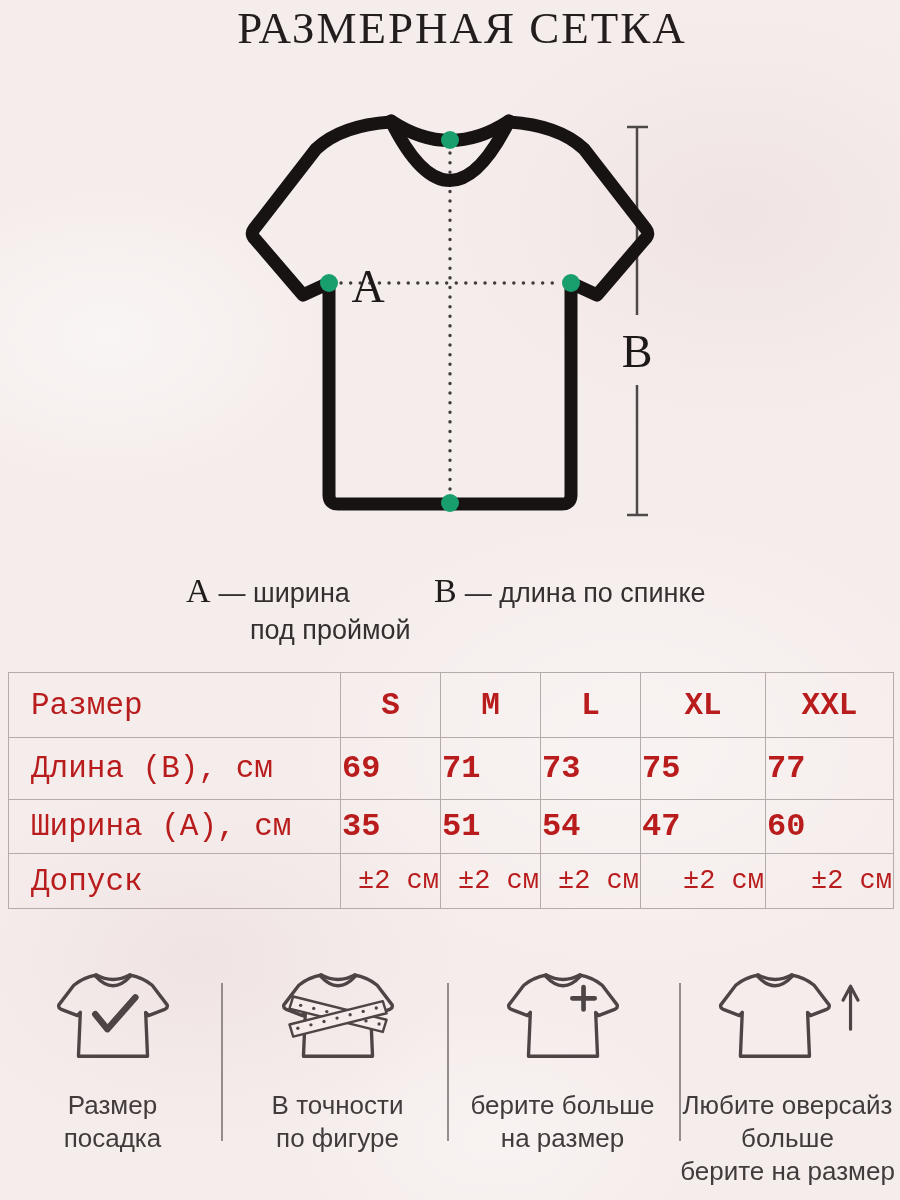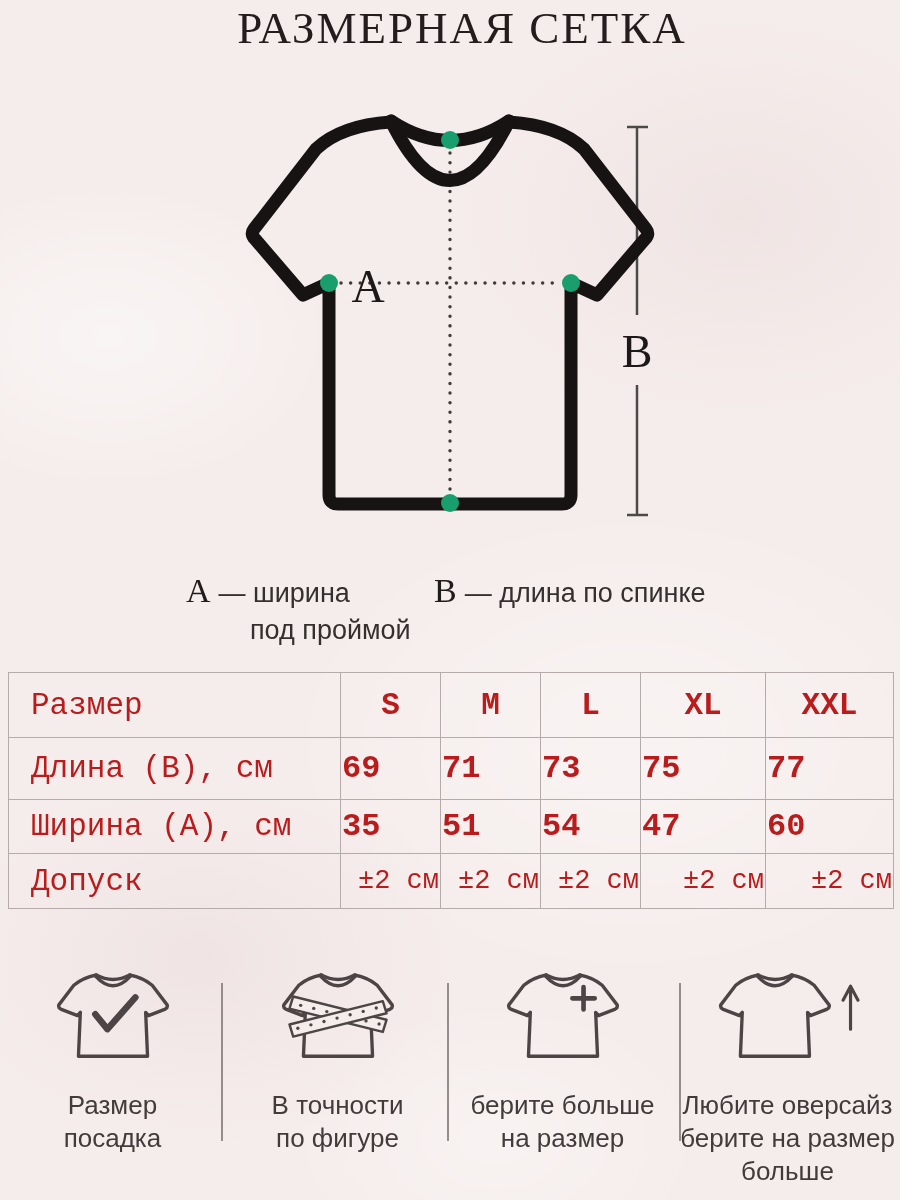--- a/index.html
+++ b/index.html
@@ -245,19 +245,19 @@
           <g transform="translate(-4,0)">
             <path d="M 57,15 C 47,17 39,21 33,26 L 17,47 Q 16,50 19,51.5 L 37,58.5 L 40,55 L 38,102 L 112,102 L 110,55 L 113,58.5 L 131,51.5 Q 134,50 133,47 L 117,26 C 111,21 103,17 93,15"></path>
             <path d="M 57,15 Q 75,24.5 93,15"></path>
             <path d="M 56,16 Q 75,37 94,16"></path>
           </g>
           <path d="M 152,73 L 152,29 M 144,42 L 152,27 L 160,42" stroke-width="3.4"></path>
         </svg>
       </div>
       <div class="fit-caption">
         <div>Любите оверсайз</div>
+        <div>больше</div>
         <div>берите на размер</div>
-        <div>больше</div>
       </div>
     </div>
   </div>
 
 </div>
 
 </body></html>

